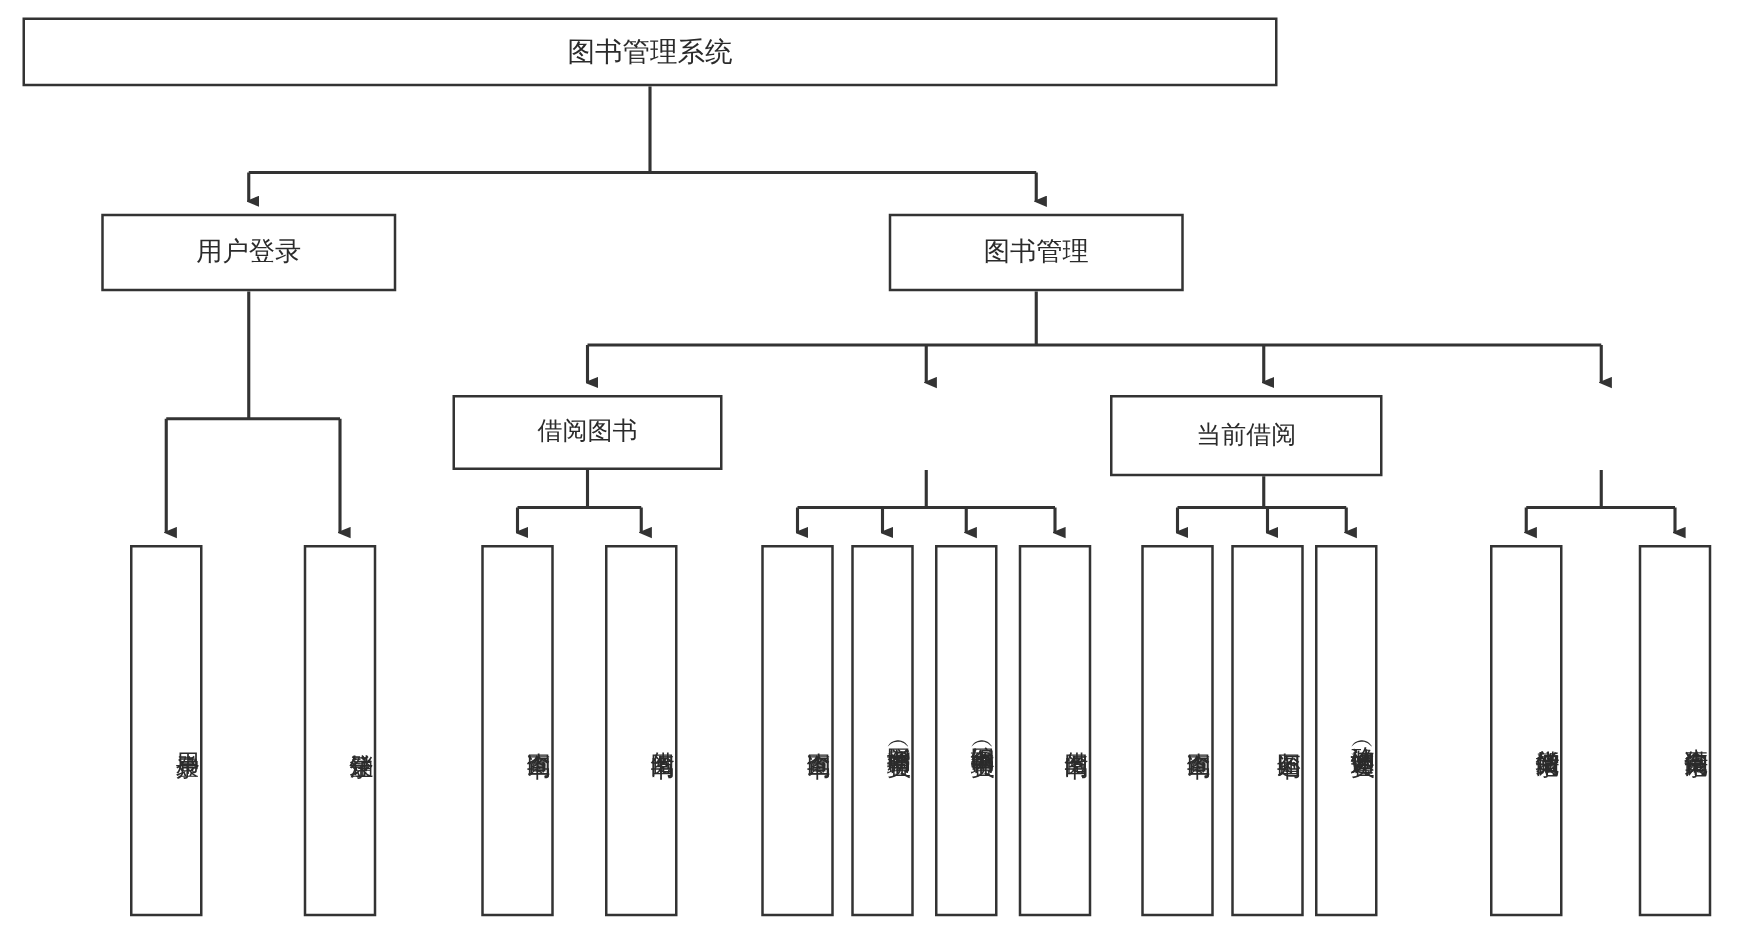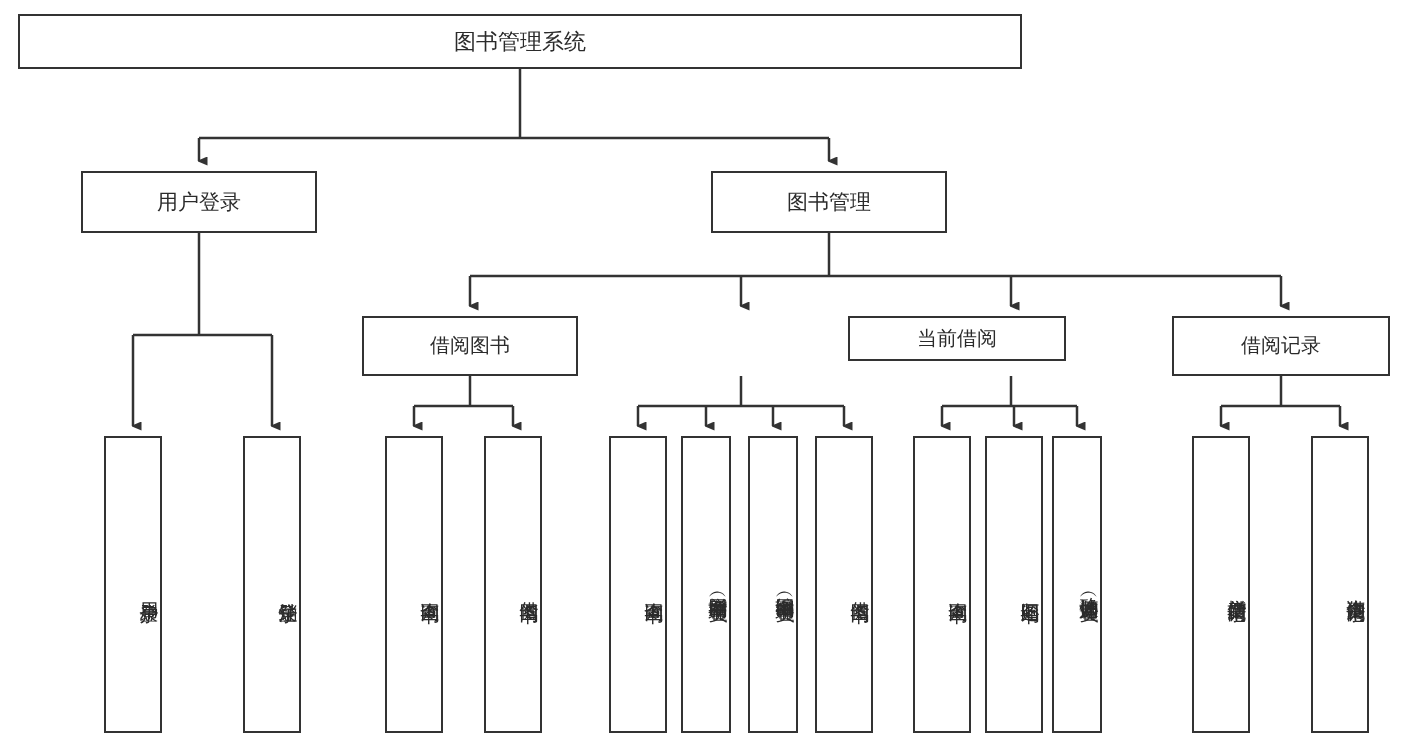--- a/index.html
+++ b/index.html
@@ -127,25 +127,22 @@
   <div class="node lvl1" style="left:81px; top:171px; width:236px; height:62px;">
     <span>用户登录</span>
   </div>
   <div class="node lvl1" style="left:711px; top:171px; width:236px; height:62px;">
     <span>图书管理</span>
   </div>
 
   <div class="node lvl2" style="left:362px; top:316px; width:216px; height:60px;">
     <span>借阅图书</span>
   </div>
-  <div class="node lvl2" style="left:848px; top:316px; width:218px; height:45px;">
+  <div class="node lvl2" style="left:888px; top:316px; width:218px; height:65px;">
     <span>当前借阅</span>
-  </div>
-  <div class="node lvl2" style="left:1172px; top:316px; width:218px; height:60px;">
-    <span>借阅记录</span>
   </div>
 
   <div class="node leaf" style="left:104px; top:436px; width:58px; height:297px;">
     <span>用户登录</span>
   </div>
   <div class="node leaf" style="left:243px; top:436px; width:58px; height:297px;">
     <span>注销登录</span>
   </div>
   <div class="node leaf" style="left:385px; top:436px; width:58px; height:297px;">
     <span>查询图书</span>

